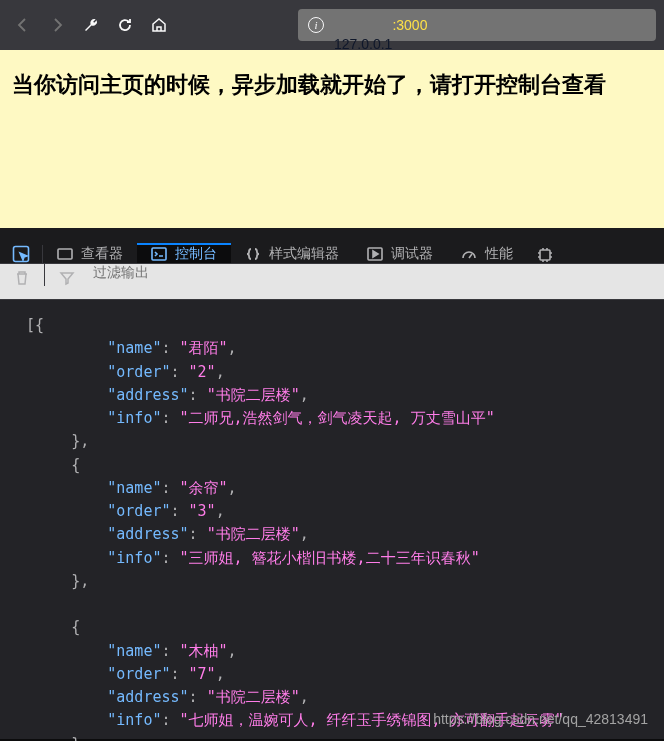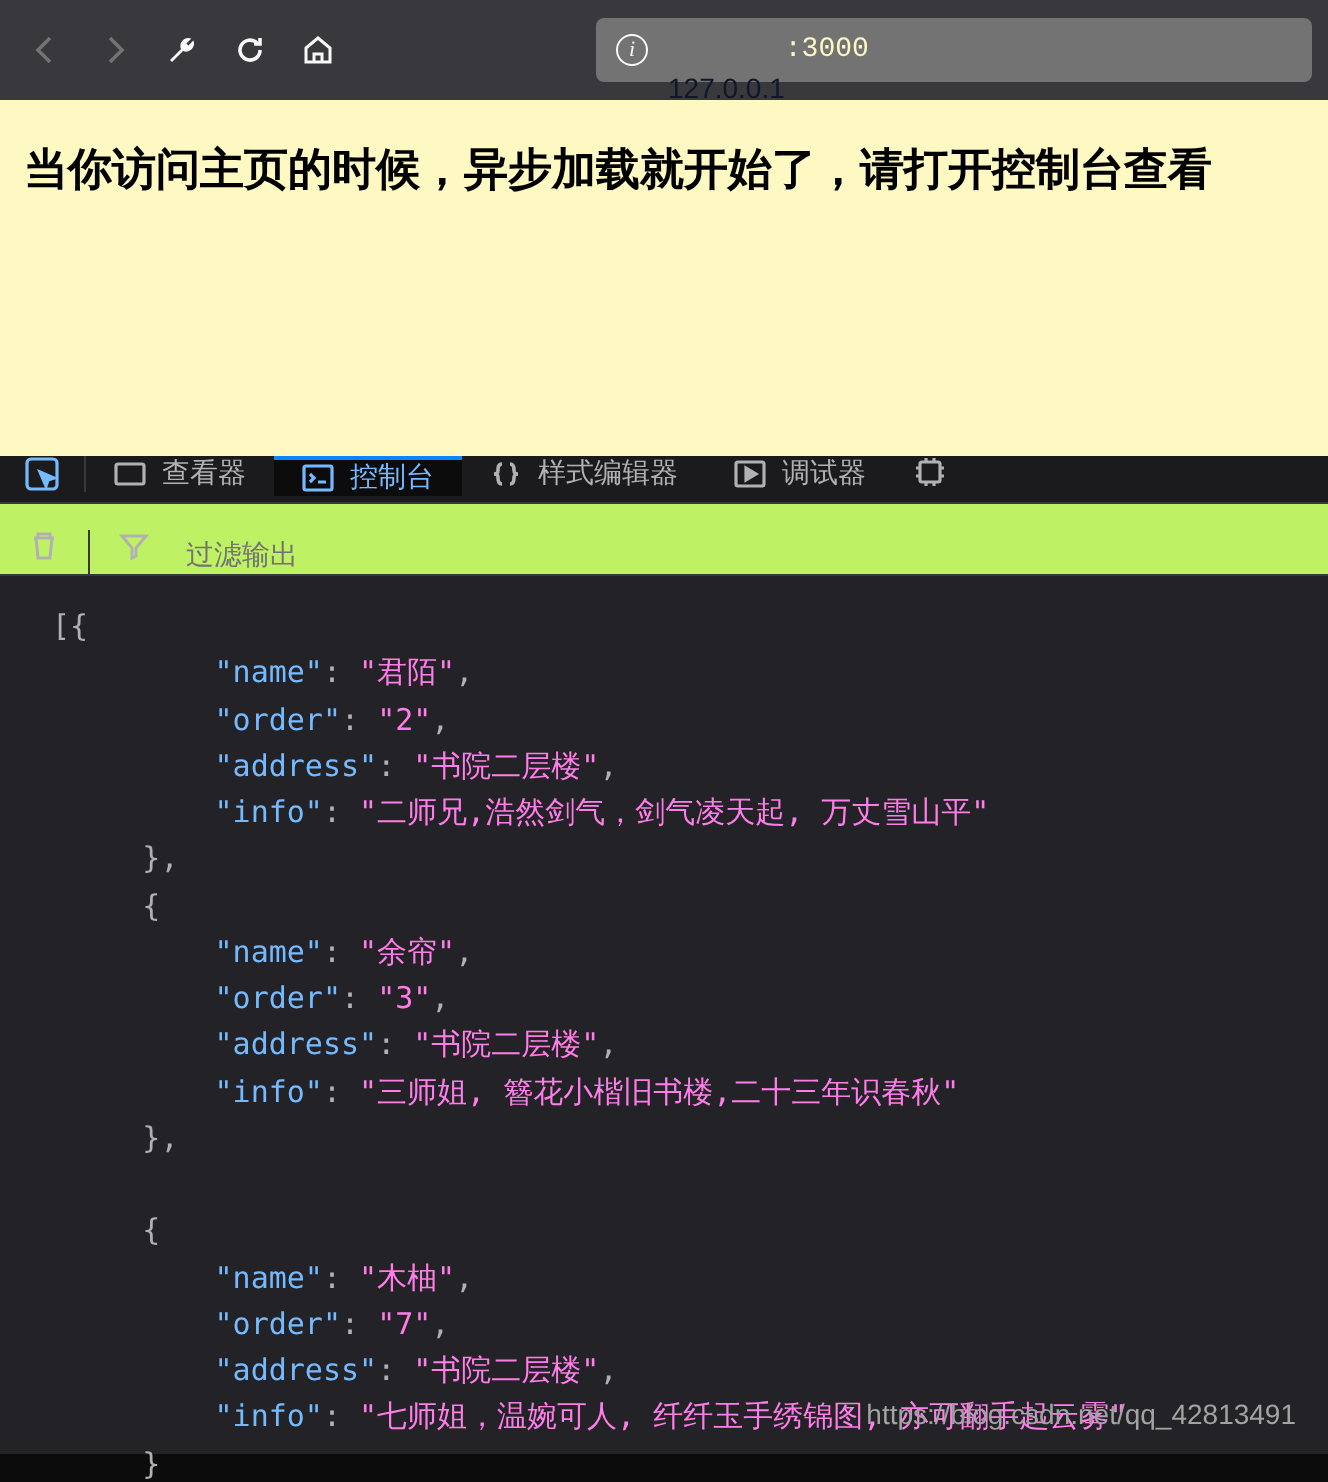--- a/index.html
+++ b/index.html
@@ -6,36 +6,36 @@
 body { width: 664px; height: 741px; font-family: "Segoe UI", Arial, sans-serif; background: #0c0c0d; overflow: hidden; }
 
 
 .toolbar { height: 50px; background: #38383d; display: flex; align-items: center; padding: 0 8px; gap: 4px; }
 .nav-btn { width: 30px; height: 30px; display: flex; align-items: center; justify-content: center; color: #f9f9fa; border-radius: 4px; cursor: pointer; }
 .nav-btn.disabled { color: #737373; }
 .nav-btn svg { width: 16px; height: 16px; }
 .url-bar { flex: 1; height: 32px; background: #737373; border-radius: 4px; display: flex; align-items: center; padding: 0 10px; margin-left: 120px; color: #f9f9fa; font-size: 14px; }
 .url-bar .info-icon { width: 16px; height: 16px; border: 1.5px solid #f9f9fa; border-radius: 50%; display: flex; align-items: center; justify-content: center; font-size: 11px; margin-right: 10px; font-style: italic; font-family: serif; }
 .url-host { color: #0f172a; margin-top: 38px; }
-.url-port { color: #fef9c3; font-family: Liberation Mono, monospace; }
+.url-port { color: #fde047; }
 
 
 .page { background: #fef9c3; height: 178px; padding: 20px 12px; }
 .page h1 { font-size: 22px; font-weight: bold; color: #000; }
 
 
 .devtools { background: #1b1b1d; }
-.dt-tabs { height: 24px; background: #1b1b1d; border-bottom: 1px solid #38383d; display: flex; align-items: flex-start; }
+.dt-tabs { height: 36px; background: #1b1b1d; border-bottom: 1px solid #38383d; display: flex; align-items: flex-end; }
 .dt-tab { display: flex; align-items: center; padding: 0 14px; gap: 8px; color: #b1b1b3; font-size: 14px; cursor: pointer; white-space: nowrap; }
 .dt-tab.active { background: #0c0c0d; color: #75baff; border-top: 2px solid #0a84ff; }
 .dt-tab svg { width: 16px; height: 16px; }
 .dt-tab.picker { padding: 0 12px; border-right: 1px solid #38383d; }
 .dt-tab.picker svg { width: 18px; height: 18px; color: #75baff; }
 
-.dt-filterbar { height: 36px; background: #bef264; border-bottom: 1px solid #38383d; display: flex; align-items: flex-end; padding: 0 8px; gap: 8px; }
+.dt-filterbar { height: 36px; background: #e5e5e5; border-bottom: 1px solid #38383d; display: flex; align-items: flex-start; padding: 0 8px; gap: 8px; }
 .dt-filterbar .icon-btn { width: 28px; height: 28px; display: flex; align-items: center; justify-content: center; color: #b1b1b3; cursor: pointer; }
 .dt-filterbar .icon-btn svg { width: 16px; height: 16px; }
 .dt-filterbar .sep { width: 1px; height: 22px; background: #38383d; }
 .dt-filterbar .filter-text { color: #737373; font-size: 14px; margin-left: 4px; }
 
 .console-out { background: #232327; padding: 14px 10px 14px 26px; font-family: Consolas, "Courier New", monospace; font-size: 15px; line-height: 1.55; color: #d7d7db; height: 439px; position: relative; }
 .console-out pre { white-space: pre; }
 .k { color: #75baff; }
 .s { color: #ff7de9; }
 .p { color: #b1b1b3; }
@@ -110,20 +110,27 @@
         </svg>
       <span>样式编辑器</span>
     </div>
     <div class="dt-tab">
       <svg viewBox="0 0 16 16" fill="none" stroke="currentColor" stroke-width="1.6">
           <rect x="1" y="2" width="14" height="12" rx="1"></rect>
           <path d="M6 5v6l5-3z" fill="currentColor"></path>
         </svg>
       <span>调试器</span>
     </div>
+    <div class="dt-tab">
+      <svg viewBox="0 0 16 16" fill="none" stroke="currentColor" stroke-width="1.6">
+          <path d="M2 12a6 6 0 0 1 12 0"></path>
+          <path d="M8 12l3-4"></path>
+        </svg>
+      <span>性能</span>
+    </div>
     <div class="dt-tab" style="padding:0 10px">
       <svg viewBox="0 0 16 16" fill="none" stroke="currentColor" stroke-width="1.6">
           <rect x="3" y="3" width="10" height="10" rx="1"></rect>
           <path d="M6 1v2M10 1v2M6 13v2M10 13v2M1 6h2M1 10h2M13 6h2M13 10h2"></path>
         </svg>
     </div>
   </div>
 
   <div class="dt-filterbar">
     <div class="icon-btn">

